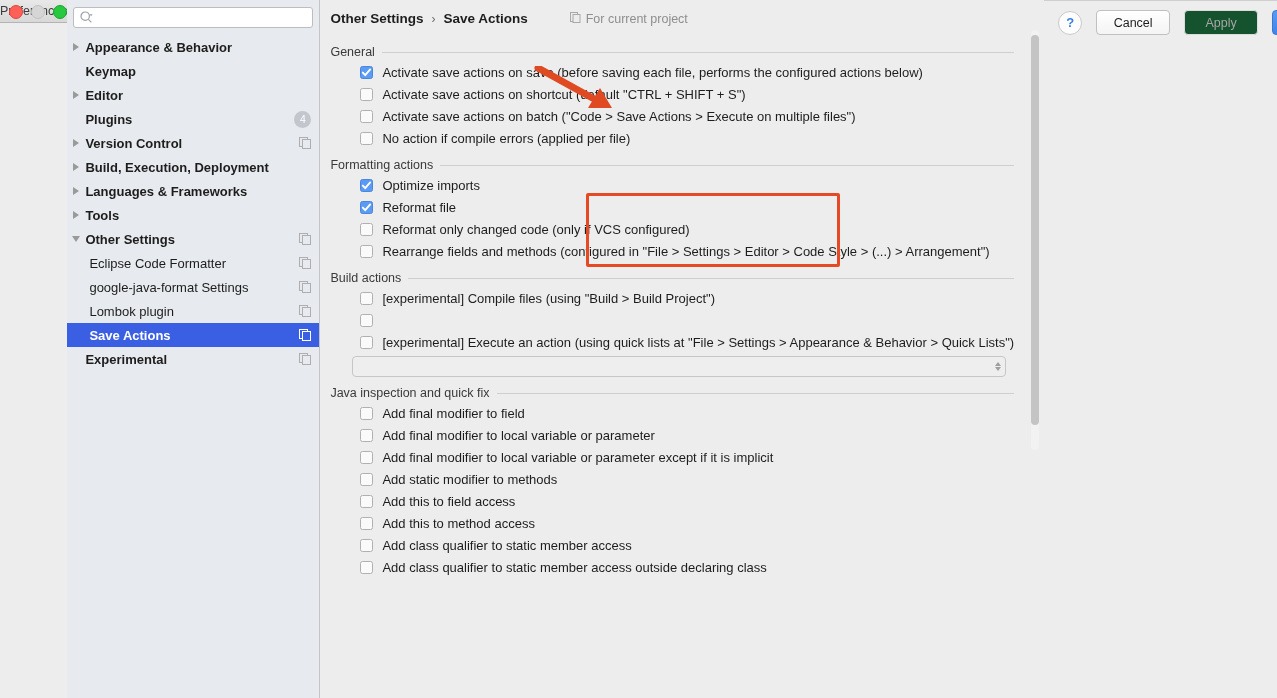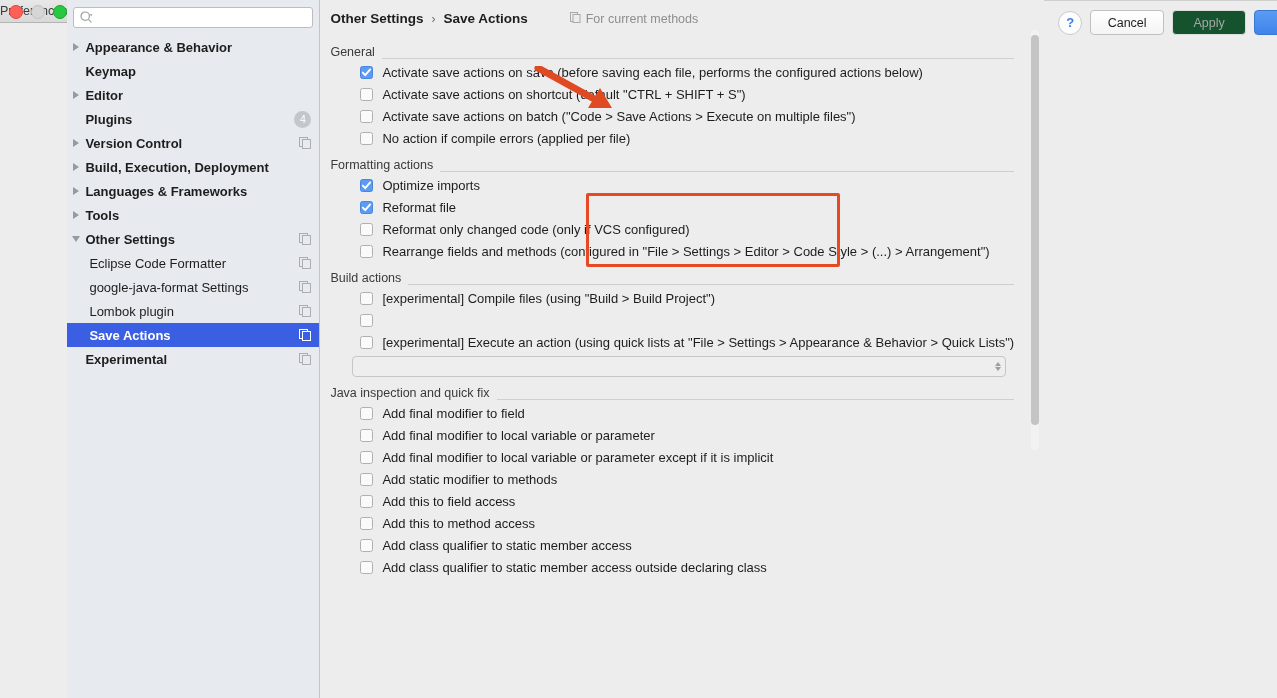--- a/index.html
+++ b/index.html
@@ -108,21 +108,21 @@
   .crumb { font-weight: bold; color: #1d1d1d; }
   .crumb-sep { color: #6b6b6b; font-size: 12px; }
   .forproject {
     margin-left: 34px; color: #8e8e8e; font-size: 12.5px;
     display: flex; align-items: center; gap: 5px;
   }
 
   .content { padding: 10px 30px 0 10px; }
 
   .grouptitle-row {
-    display: flex; align-items: flex-end; gap: 7px;
+    display: flex; align-items: center; gap: 7px;
     margin-top: 9px; margin-bottom: 2px;
   }
   .grouptitle { font-size: 12.5px; color: #3a3a3a; white-space: nowrap; }
   .grouprule { flex: 1; height: 1px; background: #cfcfcf; }
 
   .cb-row {
     display: flex; align-items: center;
     height: 22px; padding-left: 30px;
   }
   .cb {
@@ -179,21 +179,21 @@
   .help-btn {
     width: 22px; height: 22px; border-radius: 50%;
     background: #fdfdfd; border: 1px solid #c9c9c9;
     color: #3a7ce8; font-size: 13px; font-weight: bold;
     display: flex; align-items: center; justify-content: center;
   }
   .foot-spacer { flex: 1; }
   .btn {
     height: 25px; min-width: 74px; border-radius: 4px;
     font-size: 12.5px; display: flex; align-items: center;
-    justify-content: center; margin-left: 8px;
+    justify-content: center; margin-left: 14px;
     box-sizing: border-box; padding: 0 14px;
   }
   .btn.plain {
     background: linear-gradient(to bottom,#ffffff,#f4f4f4);
     border: 1px solid #c0c0c0; color: #1d1d1d;
   }
   .btn.disabled {
     background: #14532d; border: 1px solid #dcdcdc; color: #a6a6a6;
   }
   .btn.primary {
@@ -350,21 +350,21 @@
         <span class="crumb">Other Settings</span>
         <span class="crumb-sep">›</span>
         <span class="crumb">Save Actions</span>
         <span class="forproject">
           <span>
             <svg width="11" height="11" viewBox="0 0 11 11">
               <rect x="0.5" y="0.5" width="7" height="9" fill="none" stroke="#a8a8a8" stroke-width="1"></rect>
               <rect x="3" y="2.5" width="7" height="8" fill="#ededed" stroke="#a8a8a8" stroke-width="1"></rect>
             </svg>
           </span>
-          <span>For current methods</span>
+          <span>For current project</span>
         </span>
       </div>
 
       <div class="content" id="content">
           <div class="grouptitle-row">
             <span class="grouptitle">General</span>
             <span class="grouprule"></span>
           </div>
           <div class="cb-row">
             <span class="cb on">

